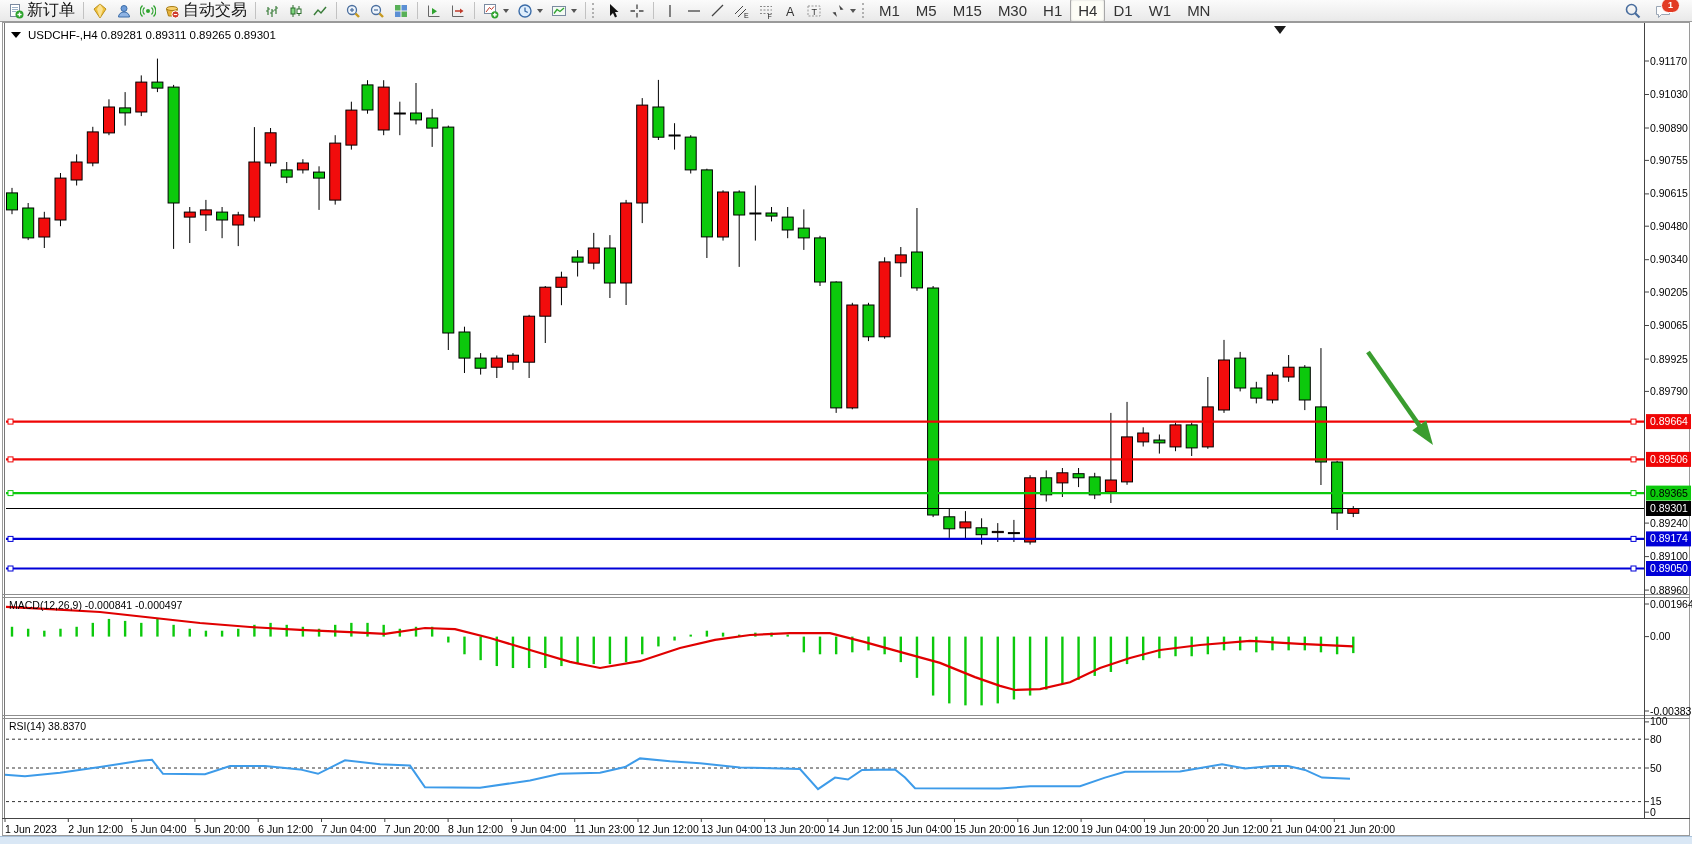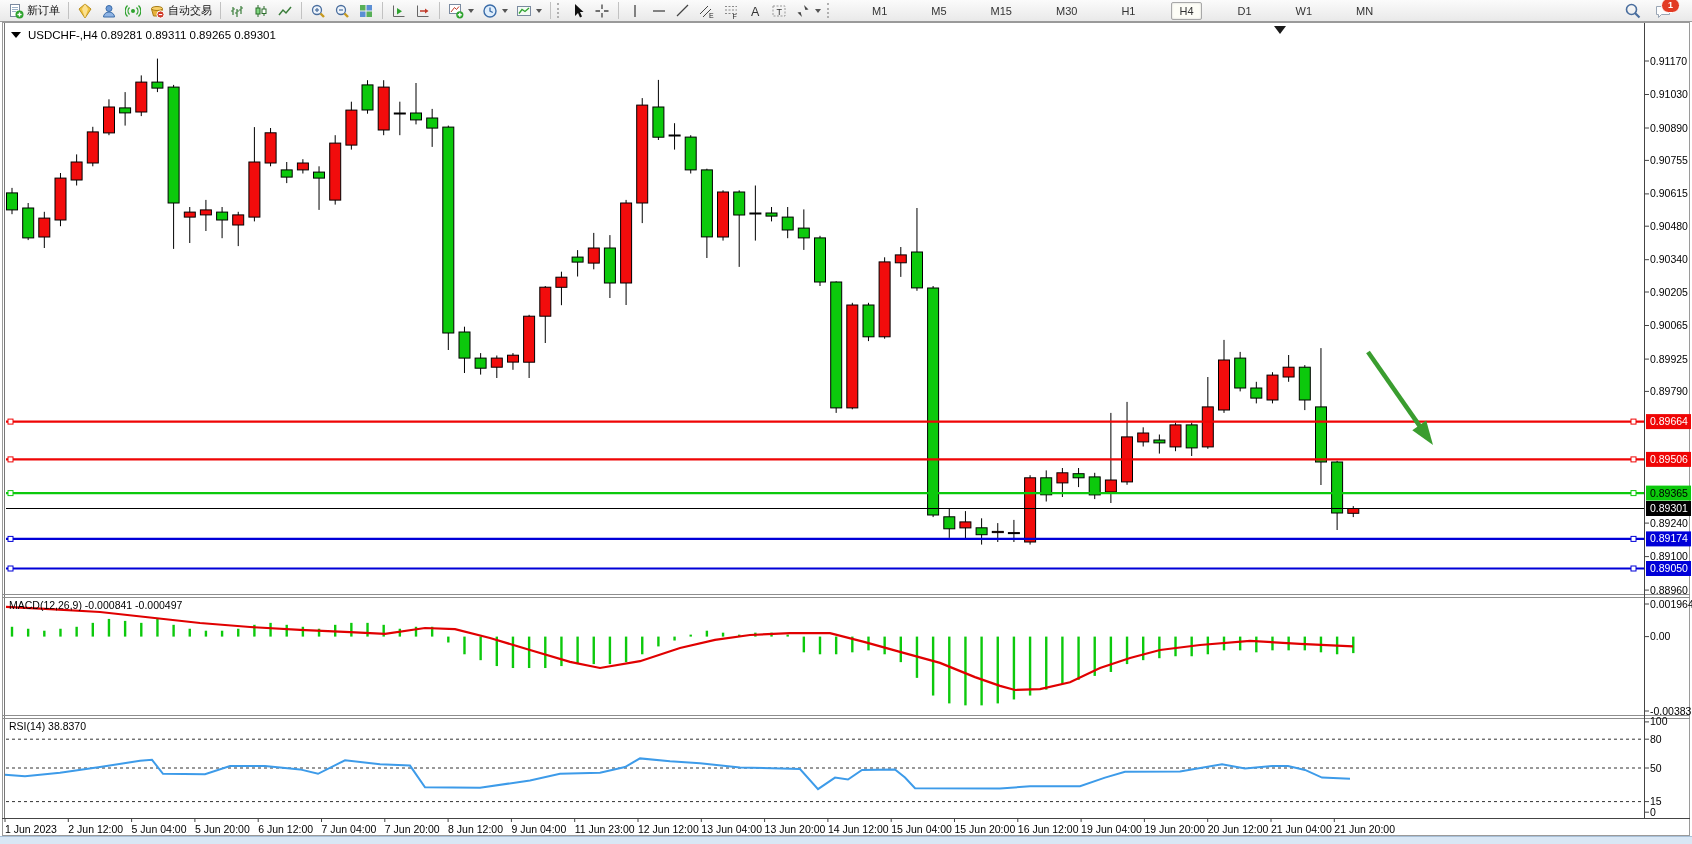--- a/index.html
+++ b/index.html
@@ -4,24 +4,24 @@
 <style>
   html,body{margin:0;padding:0;background:#fff;width:1692px;height:844px;overflow:hidden;
     font-family:"Liberation Sans",sans-serif;-webkit-font-smoothing:antialiased;}
   .toolbar{box-sizing:border-box;width:1692px;height:22px;display:flex;align-items:center;
     background:linear-gradient(#fbfbfb,#e9e9e9);border-bottom:1px solid #9a9a9a;padding:0 4px;}
   .tb-group{display:flex;align-items:center;height:22px;}
   .tb-sep{width:0;height:17px;border-left:1px solid #c2c2c2;margin:0 4px;}
   .tb-handle{width:3px;height:15px;border-left:2px dotted #b0b0b0;margin:0 4px 0 2px;}
   .tb-btn{display:flex;align-items:center;gap:3px;padding:1px 3px;border:1px solid transparent;
     border-radius:2px;cursor:default;}
-  .tb-btn .lbl{font-size:11px;color:#111;white-space:nowrap;}
+  .tb-btn .lbl{font-size:16px;color:#111;white-space:nowrap;}
   .dd{width:0;height:0;border-left:3px solid transparent;border-right:3px solid transparent;
     border-top:4px solid #555;margin-left:1px;}
-  .tf-btn{font-size:11px;color:#333;padding:2px 7px;border:1px solid transparent;border-radius:2px;margin-left:28px;}
+  .tf-btn{font-size:15px;color:#333;padding:2px 7px;border:1px solid transparent;border-radius:2px;}
   .tf-btn.active{background:#fdfdf6;border:1px solid #a8a8a8;box-shadow:inset 0 0 2px #ccc;}
   .tb-right{margin-left:auto;display:flex;align-items:center;gap:12px;margin-right:16px;}
   .chat-wrap{position:relative;}
   .badge{position:absolute;top:-4px;right:-8px;min-width:13px;height:13px;border-radius:8px;
     background:#e23b24;color:#fff;font-size:9px;font-weight:bold;text-align:center;line-height:13px;
     padding:0 2px;border:1px solid #fff;}
   .chart-area{position:relative;width:1692px;height:822px;background:#fff;}
   svg text{font-family:"Liberation Sans",sans-serif;}
 </style>
 </head>

